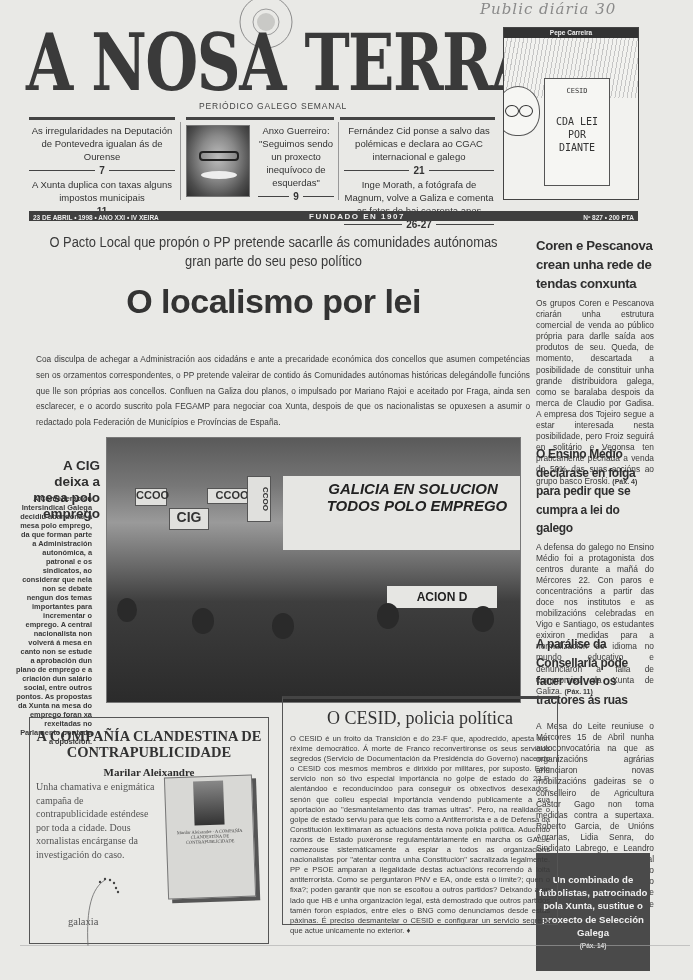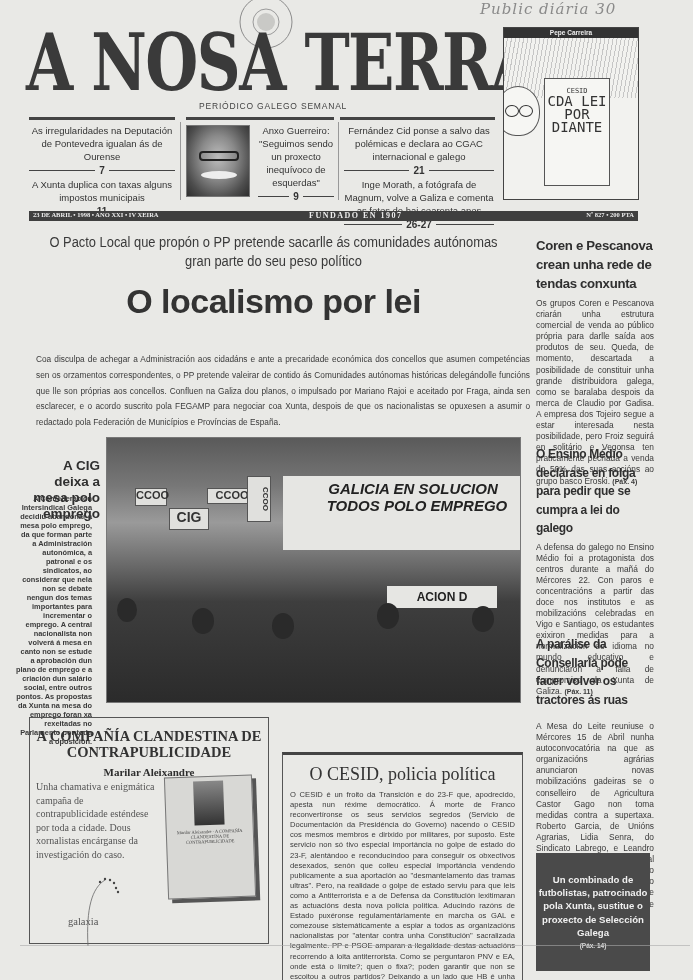--- a/index.html
+++ b/index.html
@@ -33,26 +33,26 @@
   .portrait .glasses { position: absolute; left: 12px; top: 25px; width: 40px; height: 10px; border: 2px solid #222; border-radius: 4px; }
   .portrait .moustache { position: absolute; left: 14px; top: 45px; width: 36px; height: 8px; background: #eee; border-radius: 50%; }
 
   
   .cartoon { left: 503px; top: 27px; width: 136px; height: 173px; border: 1.5px solid #444; background: #f2f2ef; overflow: hidden; }
   .cartoon-head { height: 10px; background: #333; color: #eee; font-size: 6.5px; font-weight: bold; text-align: center; line-height: 10px; }
   .rays { position: absolute; left: 0; top: 10px; right: 0; height: 60px; background: repeating-linear-gradient(100deg, transparent 0 3px, #bbb 3px 4px); opacity: .8; }
   .book { position: absolute; left: 40px; top: 50px; width: 66px; height: 108px; border: 1px solid #555; background: #f6f6f3; }
   .book-label { text-align: center; font-family: "DejaVu Sans Mono", monospace; color: #333; }
   .book-label.small { font-size: 7px; margin-top: 8px; }
-  .book-label.big { font-size: 14px; line-height: 13px; margin-top: 0; }
+  .book-label.big { font-size: 10px; line-height: 13px; margin-top: 20px; }
   .figure-head { position: absolute; left: -8px; top: 58px; width: 44px; height: 50px; border: 1px solid #555; border-radius: 50% 50% 45% 45%; background: #f6f6f3; }
   .figure-head .lens { position: absolute; top: 18px; width: 14px; height: 12px; border: 1.5px solid #333; border-radius: 50%; }
 
   
-  .dateline { left: 29px; top: 211px; width: 609px; height: 10px; background: #3f3f3f; color: #ececec; font-size: 6.5px; font-weight: bold; display: flex; align-items: flex-start; padding: 0 4px; font-family: Liberation Serif, serif; }
+  .dateline { left: 29px; top: 211px; width: 609px; height: 10px; background: #3f3f3f; color: #ececec; font-size: 6.5px; font-weight: bold; display: flex; align-items: flex-end; padding: 0 4px; }
   .dateline .mid { position: absolute; left: 280px; font-size: 8px; letter-spacing: 1.5px; }
   .dateline .right { margin-left: auto; }
 
   
   .kicker { left: 26px; top: 233px; width: 495px; text-align: center; font-size: 14px; line-height: 19px; color: #3a3a3a; transform: scaleX(0.92); transform-origin: center top; }
   .headline { left: 26px; top: 282px; width: 495px; text-align: center; font-size: 34px; font-weight: bold; color: #333; letter-spacing: -0.5px; }
   .lead-body { left: 36px; top: 352px; width: 494px; font-size: 8.3px; line-height: 15.8px; text-align: justify; color: #3a3a3a; }
 
   
   .rc-h { font-weight: bold; color: #2f2f2f; letter-spacing: -0.3px; }
@@ -74,21 +74,21 @@
   .ad { left: 29px; top: 717px; width: 240px; height: 227px; border: 1.5px solid #555; }
   .ad-title { text-align: center; font-family: "Liberation Serif", serif; font-weight: bold; font-size: 14.5px; line-height: 16px; margin-top: 10px; color: #333; }
   .ad-author { text-align: center; font-family: "Liberation Serif", serif; font-weight: bold; font-size: 11px; margin-top: 6px; }
   .ad-text { position: absolute; left: 6px; top: 62px; width: 120px; font-family: "Liberation Serif", serif; font-size: 10px; line-height: 13.5px; color: #555; }
   .book-cover { position: absolute; left: 136px; top: 58px; width: 88px; height: 122px; background: #d8d8d5; border: 1px solid #777; box-shadow: 4px 4px 0 #555; transform: rotate(-2deg); }
   .book-cover .bc-t { font-family: "Liberation Serif", serif; font-size: 4.5px; text-align: center; color: #444; }
   .book-cover .bc-img { width: 30px; height: 44px; margin: 4px auto; background: linear-gradient(#888, #333); }
   .galaxia { position: absolute; left: 38px; top: 198px; font-family: "Liberation Serif", serif; font-size: 10.5px; color: #555; }
 
   
-  .editorial { left: 282px; top: 752px; width: 241px; height: 229px; border: 1.5px solid #555; border-top: 3px solid #444; }
+  .editorial { left: 282px; top: 696px; width: 276px; height: 229px; border: 1.5px solid #555; border-top: 3px solid #444; }
   .ed-title { text-align: center; font-family: "Liberation Serif", serif; font-size: 18px; margin-top: 9px; color: #333; }
   .ed-body { padding: 5px 7px 0 7px; font-family: Liberation Sans, sans-serif; font-size: 7.6px; line-height: 10.1px; text-align: justify; color: #3a3a3a; }
 
   
   .promo { left: 536px; top: 853px; width: 114px; height: 118px; background: #4a4a4a; color: #f0f0f0; text-align: center; font-weight: bold; font-size: 9.6px; line-height: 13.2px; padding-top: 20px; }
   .promo .pax { font-size: 6.5px; color: #ddd; }
 
   .bottom-rule { left: 20px; top: 945px; width: 670px; height: 1px; background: #aaa; opacity: .6; }
 </style>
 </head>

